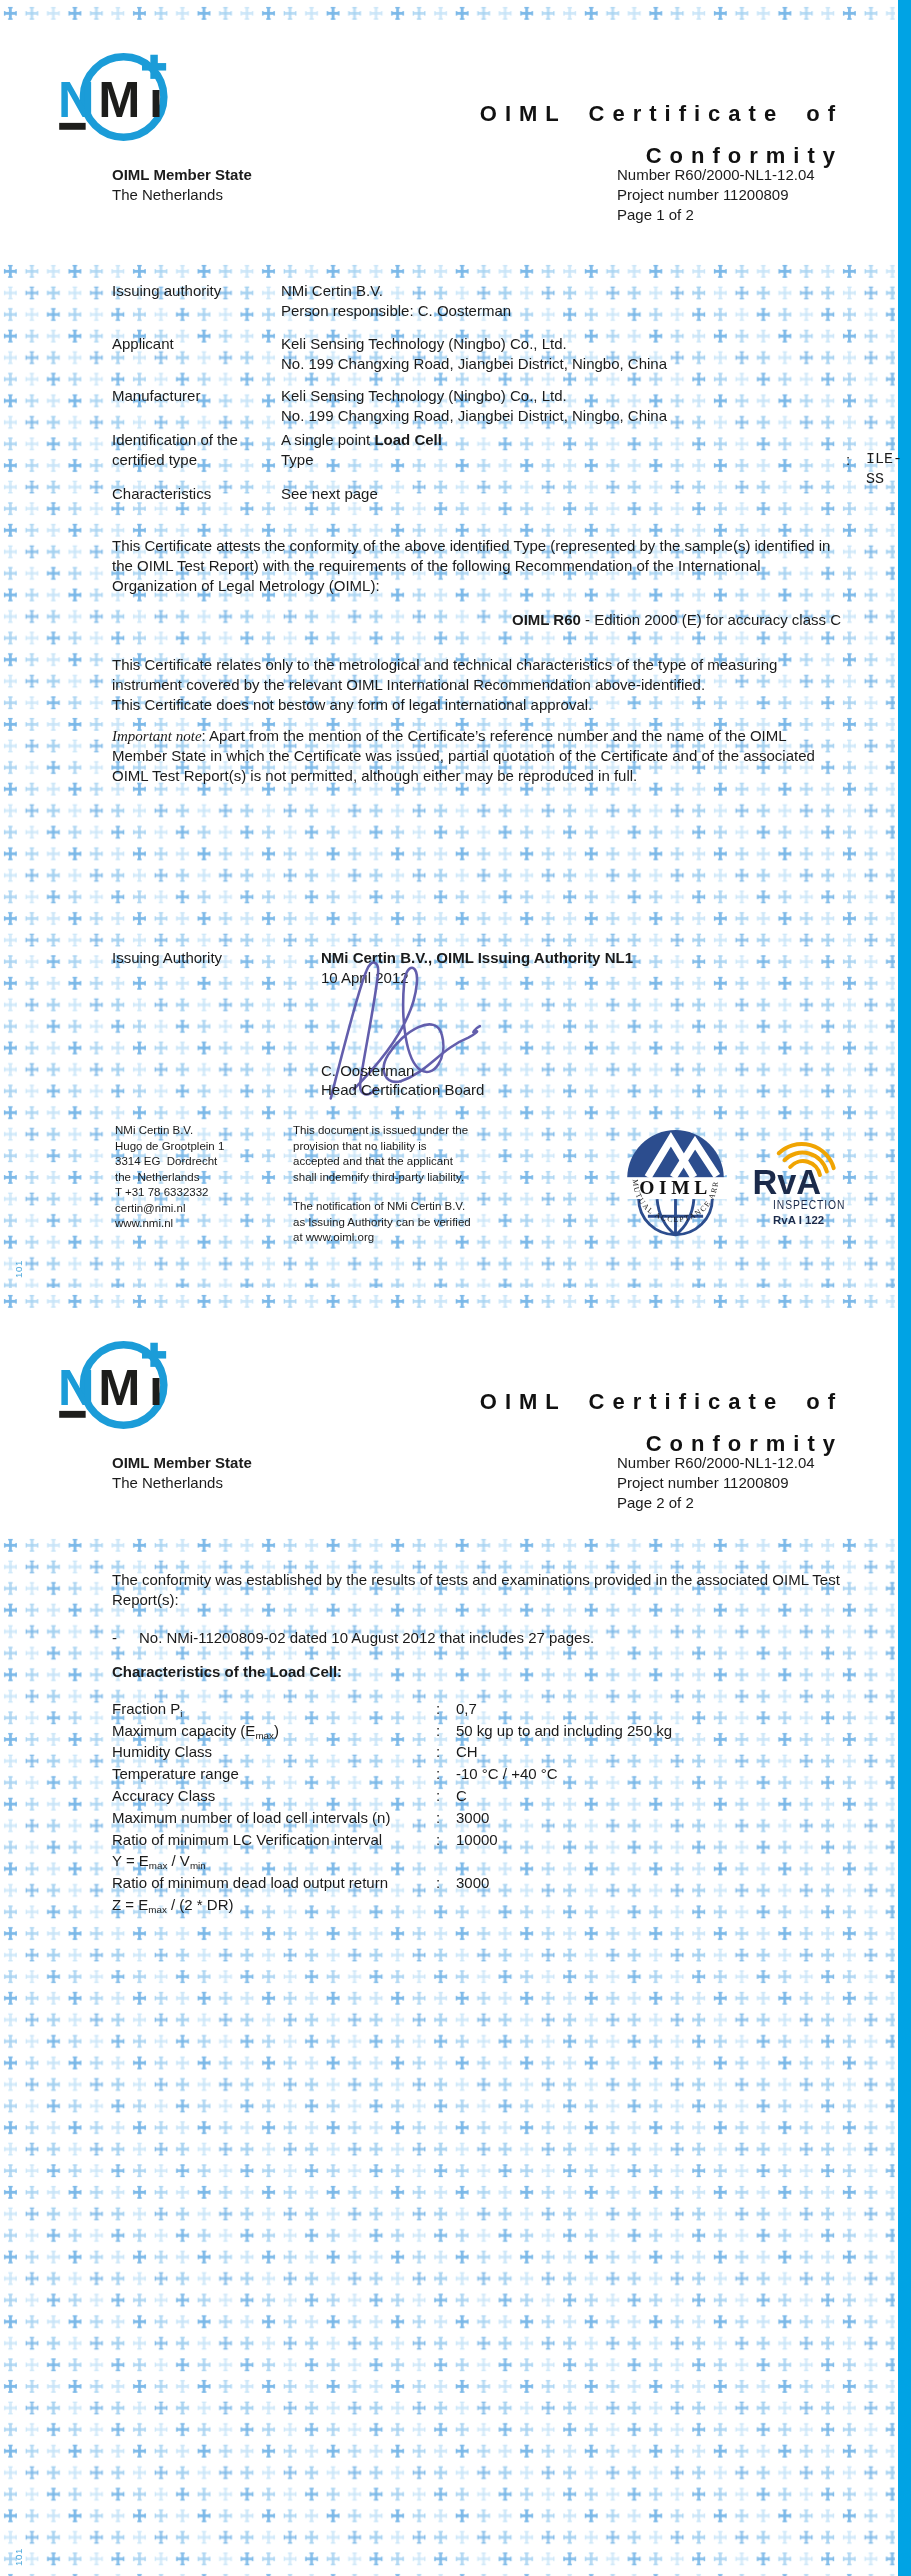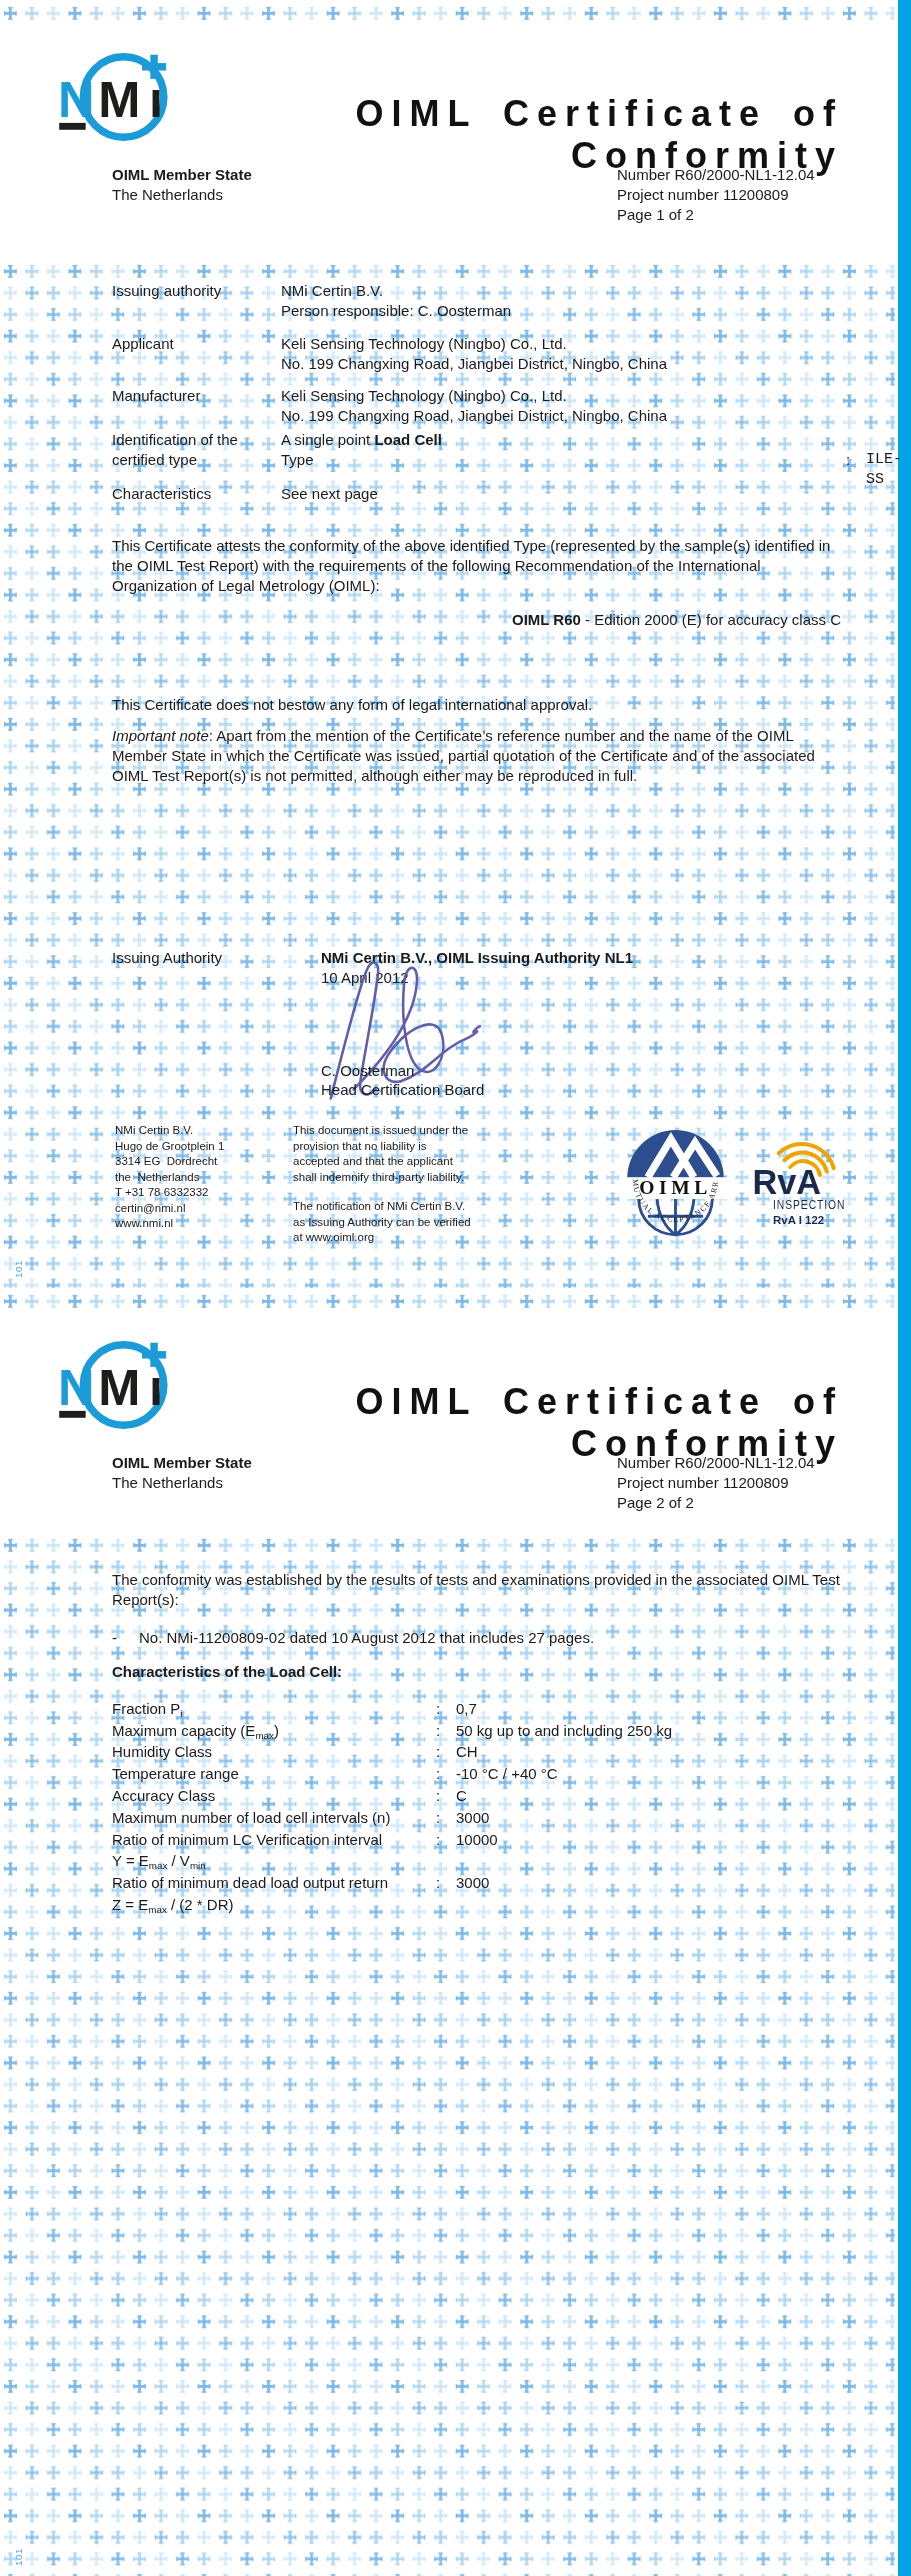--- a/index.html
+++ b/index.html
@@ -4,23 +4,23 @@
 <style>
   html,body{margin:0;padding:0;background:#ffffff;}
   body{width:911px;font-family:"Liberation Sans",sans-serif;color:#1b1b1b;}
   .page{position:relative;width:911px;height:1288px;background:#fff;overflow:hidden;}
   .abs{position:absolute;}
   .strip{position:absolute;top:0;right:0;width:12.6px;height:1288px;background:#00a3e4;}
   .pat{position:absolute;left:0;pointer-events:none;}
   .body-text{font-size:15px;line-height:20px;}
   .small-text{font-size:11.5px;line-height:15.5px;}
   .b{font-weight:bold;}
-  .i{font-style:italic;}
+  .i{font-style:italic;font-family:Liberation Serif, serif;}
   .pre{white-space:pre-wrap;}
-  .title{font-size:36px;font-weight:bold;letter-spacing:8px;word-spacing:8px;line-height:42px;text-align:right;color:#111;}
+  .title{font-size:22px;font-weight:bold;letter-spacing:8px;word-spacing:8px;line-height:42px;text-align:right;color:#111;}
   .para{width:729px;}
   .center{text-align:right;}
   .sb{font-size:9.8px;vertical-align:-3.4px;}
   .colon-col{position:absolute;left:565px;}
   .val-col{position:absolute;left:585px;font-family:Liberation Mono, monospace;}
   .ccolon{position:absolute;left:324px;}
   .cvalue{position:absolute;left:344px;}
   .sidecode{font-size:9.8px;letter-spacing:0.6px;color:#45a5dc;transform:rotate(-90deg);transform-origin:0 0;}
   .sig-svg{position:absolute;left:286px;top:948px;}
   svg text{font-family:"Liberation Sans",sans-serif;}
@@ -120,20 +120,21 @@
 
   <div class="abs body-text" style="left:112px;top:484px">Characteristics</div>
   <div class="abs body-text" style="left:281px;top:484px">See next page</div>
 
   <div class="abs body-text para" style="left:112px;top:536px">This Certificate attests the conformity of the above identified Type (represented by the sample(s) identified in the OIML Test Report) with the requirements of the following Recommendation of the International Organization of Legal Metrology (OIML):</div>
 
   <div class="abs body-text para center" style="left:112px;top:610px">
     <span class="b">OIML R60</span><span> - Edition 2000 (E) for accuracy class C</span>
   </div>
 
+  <div class="abs body-text para" style="left:112px;top:655px">This Certificate relates only to the metrological and technical characteristics of the type of measuring instrument covered by the relevant OIML International Recommendation above-identified.</div>
   <div class="abs body-text para" style="left:112px;top:695px">This Certificate does not bestow any form of legal international approval.</div>
 
   <div class="abs body-text para" style="left:112px;top:726px">
     <span class="i">Important note</span><span>: Apart from the mention of the Certificate’s reference number and the name of the OIML Member State in which the Certificate was issued, partial quotation of the Certificate and of the associated OIML Test Report(s) is not permitted, although either may be reproduced in full.</span>
   </div>
 
   <div class="abs body-text" style="left:112px;top:948px">Issuing Authority</div>
   <div class="abs body-text b" style="left:321px;top:948px">NMi Certin B.V., OIML Issuing Authority NL1</div>
   <div class="abs body-text" style="left:321px;top:968px">10 April 2012</div>
 

